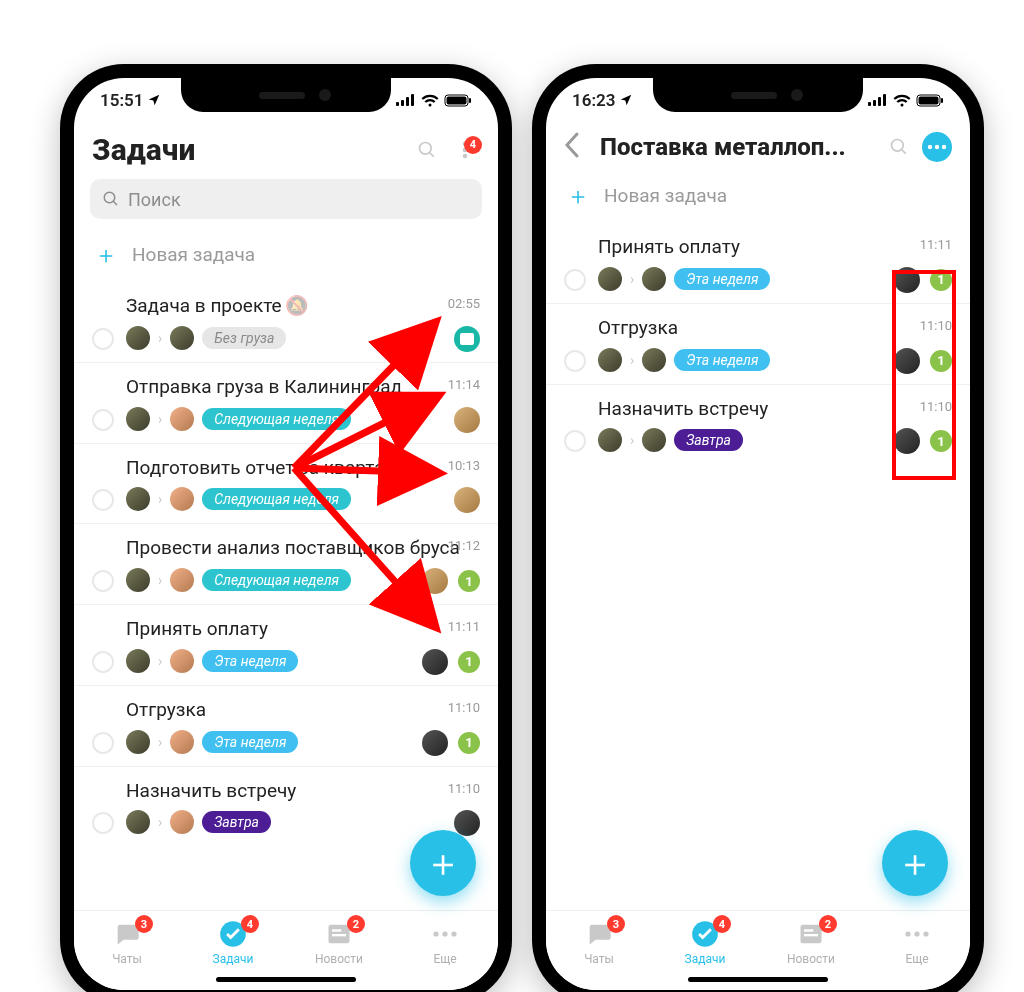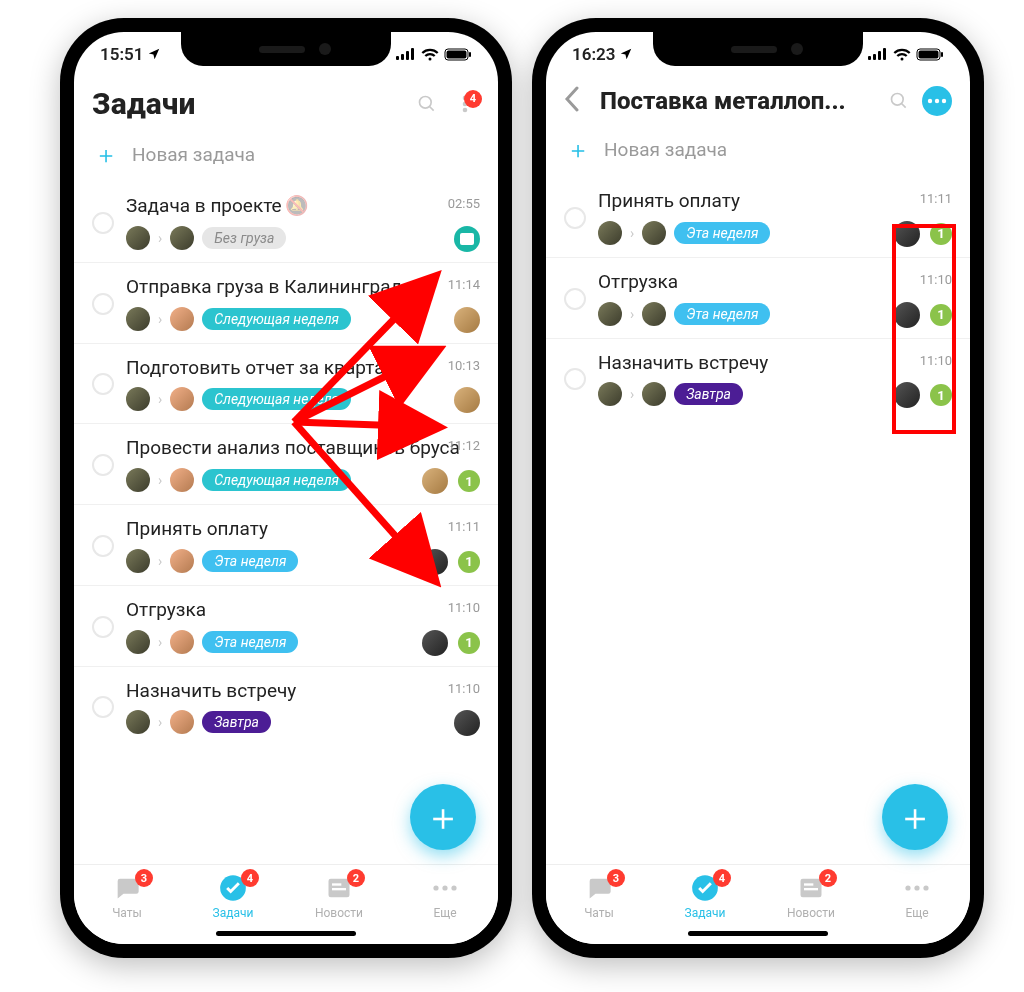--- a/index.html
+++ b/index.html
@@ -1,18 +1,18 @@
 <!DOCTYPE html>
 <html><head>
 <meta charset="utf-8">
 <style>
   :root { --accent: #29c0e7; --green: #8bc34a; --grey: #bdbdbd; --grey-light: #e8e8e8; --text: #222; --text-mute:#8a8a8a; }
   * { box-sizing: border-box; }
   body { margin:0; background:#fff; font-family: -apple-system, BlinkMacSystemFont, "Segoe UI", Roboto, Helvetica, Arial, sans-serif; color:var(--text); width:1024px; height:992px; overflow:hidden; }
-  .stage { position:relative; width:1024px; height:804px; }
+  .stage { position:relative; width:1024px; height:804px;margin-top:46px; }
   .phone { position:absolute; top:18px; width:452px; height:940px; background:#000; border-radius:64px; padding:14px; box-shadow:0 8px 30px rgba(0,0,0,.25); }
   .phone.left { left:60px; }
   .phone.right{ left:532px; }
   .screen { position:relative; width:100%; height:100%; background:#fff; border-radius:50px; overflow:hidden; }
   .notch { position:absolute; left:50%; top:0; transform:translateX(-50%); width:210px; height:34px; background:#000; border-bottom-left-radius:22px; border-bottom-right-radius:22px; z-index:50; }
   .notch::before { content:""; position:absolute; left:78px; top:14px; width:46px; height:7px; background:#1a1a1a; border-radius:4px; }
   .notch::after  { content:""; position:absolute; left:138px; top:11px; width:12px; height:12px; background:#1a1a1a; border-radius:50%; }
   .status-bar { position:absolute; top:0; left:0; right:0; height:44px; display:flex; justify-content:space-between; align-items:center; padding:0 26px; font-size:17px; font-weight:600; z-index:40; }
   .status-left { display:flex; align-items:center; gap:4px; }
   .status-right{ display:flex; align-items:center; gap:5px; }
@@ -23,21 +23,21 @@
   .header { display:flex; align-items:center; padding:10px 18px 6px; gap:8px; }
   .header .title { font-size:30px; font-weight:800; flex:1; white-space:nowrap; overflow:hidden; text-overflow:ellipsis; }
   .header .back { width:28px; flex:0 0 auto; }
   .hdr-icon { width:30px; height:30px; border-radius:50%; display:flex; align-items:center; justify-content:center; color:#c9c9c9; }
   .hdr-icon.blue { background: var(--accent); color:#fff; }
   .notif-dot { position:relative; width:30px; display:flex; align-items:center; justify-content:center; }
   .notif-dot .bubble { position:absolute; top:-4px; right:-2px; background:#ff3b30; color:#fff; font-size:11px; font-weight:700; width:18px; height:18px; border-radius:50%; display:flex; align-items:center; justify-content:center; }
 
   .search { margin:6px 16px 8px; background:#efefef; border-radius:10px; height:40px; display:flex; align-items:center; padding:0 12px; color:#8e8e8e; font-size:18px; gap:8px; }
 
-  .row { display:flex; align-items:center; padding:12px 18px 12px; gap:12px; border-top:1px solid #f0f0f0; position:relative; }
+  .row { display:flex; align-items:flex-end; padding:12px 18px 12px; gap:12px; border-top:1px solid #f0f0f0; position:relative; }
   .row:first-of-type { border-top:none; }
   .add-row { display:flex; align-items:center; gap:14px; padding:16px 20px; color:var(--accent); font-size:19px; }
   .add-row .plus { font-size:24px; line-height:0; font-weight:300; }
   .add-row .label { color:#9a9a9a; }
   .circle { width:22px; height:22px; border:2px solid var(--grey-light); border-radius:50%; margin-top:2px; flex:0 0 auto; }
   .task-main { flex:1; min-width:0; }
   .task-title { font-size:19px; line-height:1.25; margin-bottom:8px; }
   .chips { display:flex; align-items:center; gap:8px; flex-wrap:wrap; }
   .ava { width:24px; height:24px; border-radius:50%; background:linear-gradient(135deg,#7a7a5a,#3c3c2c); flex:0 0 auto; }
   .ava.b { background:linear-gradient(135deg,#f2b089,#b37a50); }
@@ -123,20 +123,27 @@
           <div class="notif-dot">
             <svg width="8" height="20" viewBox="0 0 8 20">
                 <circle cx="4" cy="4" r="2.3" fill="#c9c9c9"></circle>
                 <circle cx="4" cy="10" r="2.3" fill="#c9c9c9"></circle>
                 <circle cx="4" cy="16" r="2.3" fill="#c9c9c9"></circle>
               </svg>
             <span class="bubble">4</span>
           </div>
         </div>
 
+        <div class="search">
+          <svg width="18" height="18" viewBox="0 0 24 24" fill="none" stroke="#8e8e8e" stroke-width="2">
+              <circle cx="10" cy="10" r="7"></circle>
+              <line x1="20" y1="20" x2="15" y2="15"></line>
+            </svg>
+          <span>Поиск</span>
+        </div>
 
         <div class="add-row">
           <span class="plus">＋</span>
           <span class="label">Новая задача</span>
         </div>
 
         <div id="left-tasks">
             <div class="row">
     <span class="circle"></span>
     <div class="task-main">

